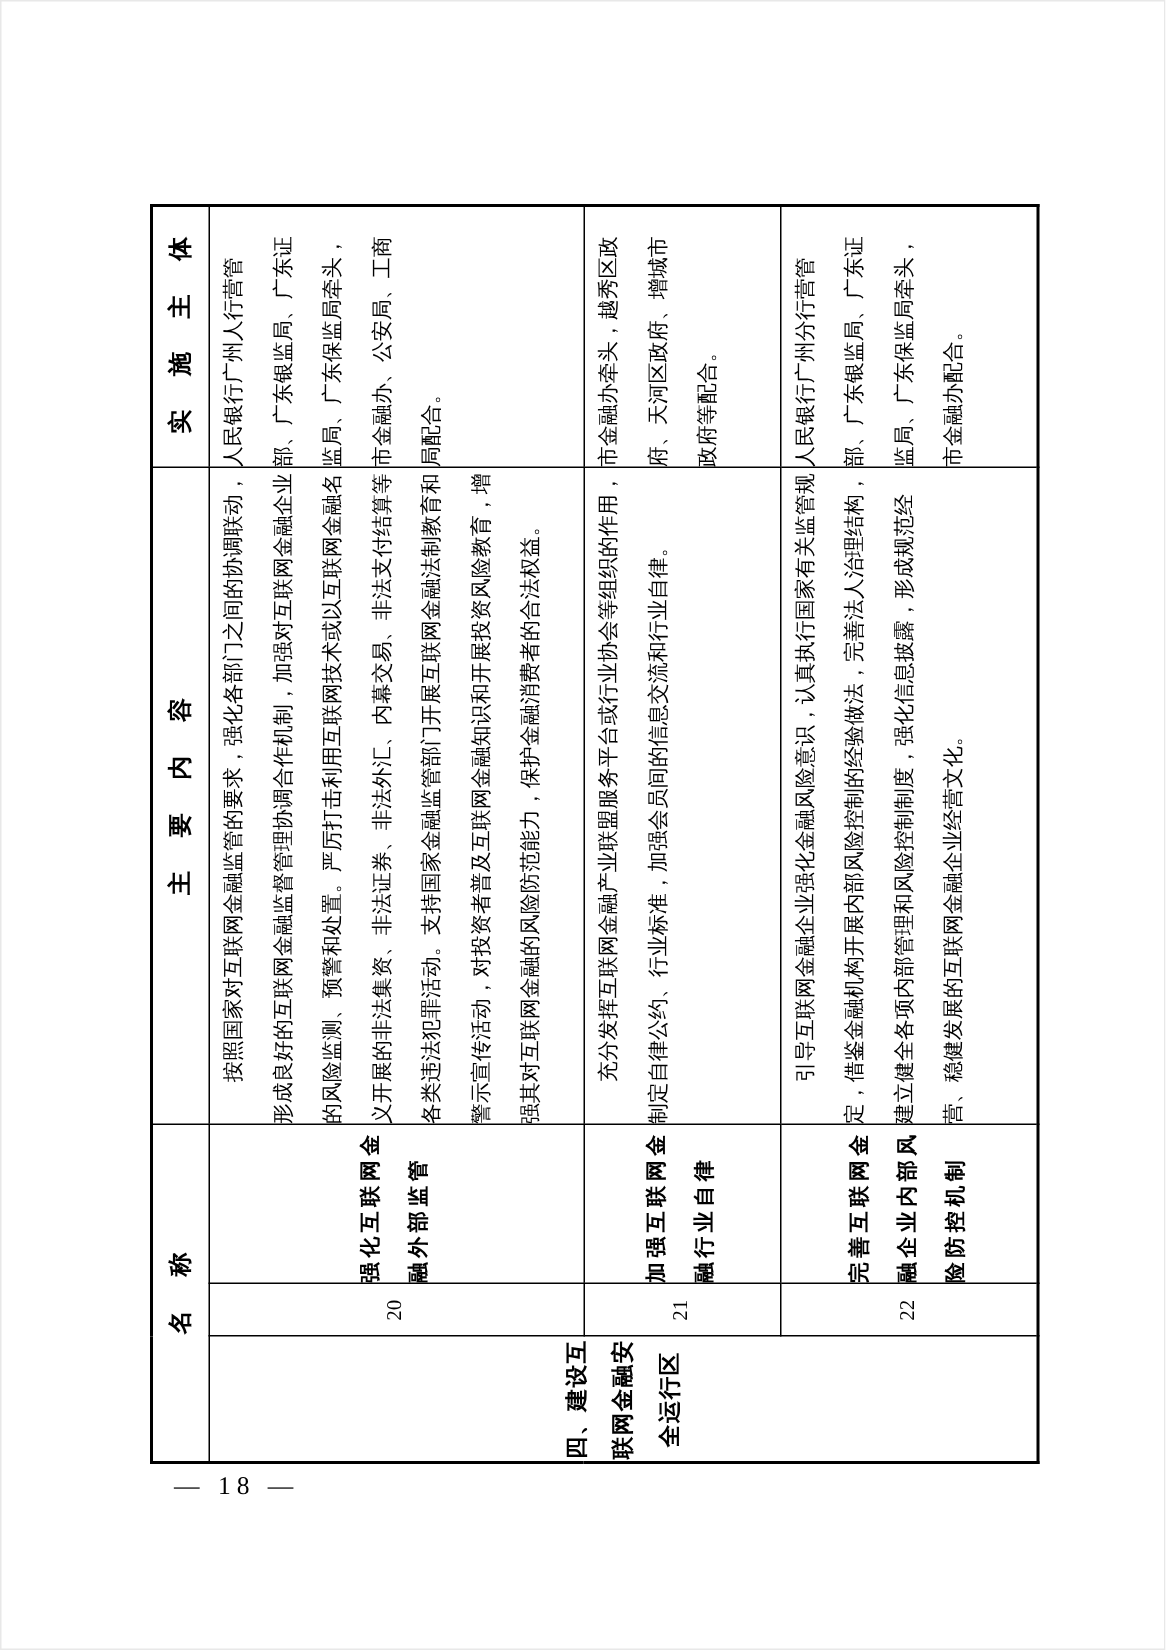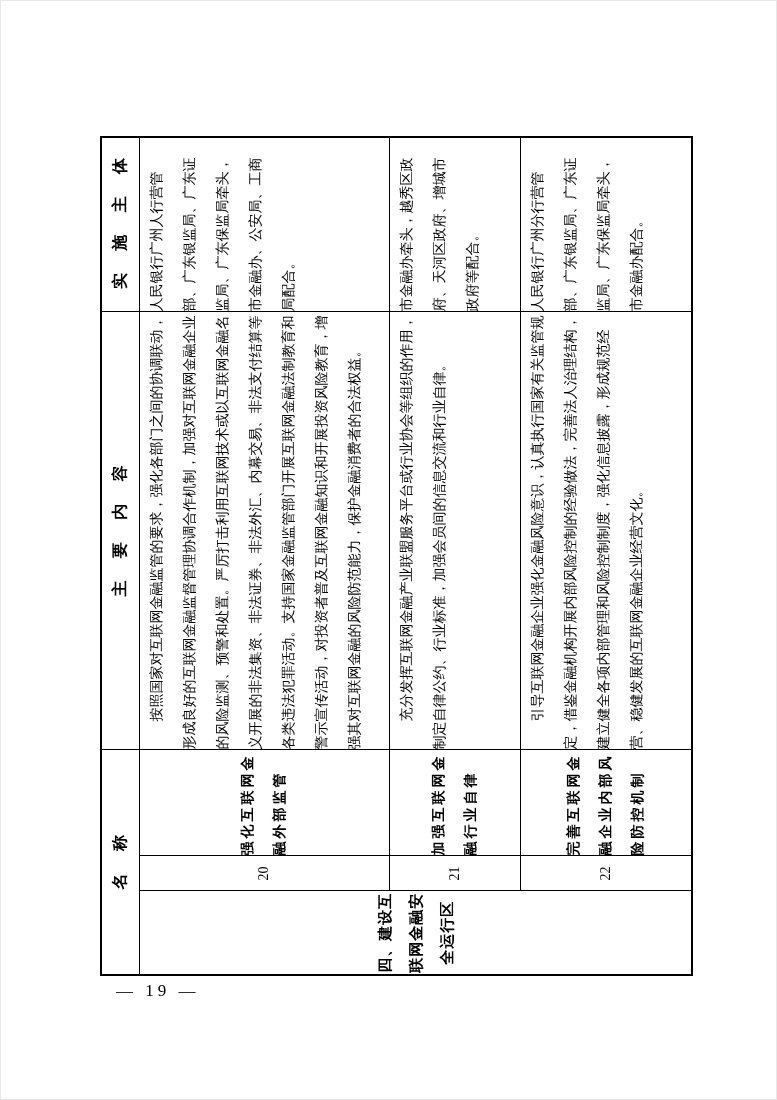--- a/index.html
+++ b/index.html
@@ -154,15 +154,15 @@
           <td class="subject-cell">人民银行广州分行营管
 部、广东银监局、广东证
 监局、广东保监局牵头，
 市金融办配合。</td>
         </tr>
       </tbody>
         </table>
     </div>
   </div>
 
-  <div class="page-number">— 19 —</div>
+  <div class="page-number">— 18 —</div>
 
 </div>
 
 </body></html>

